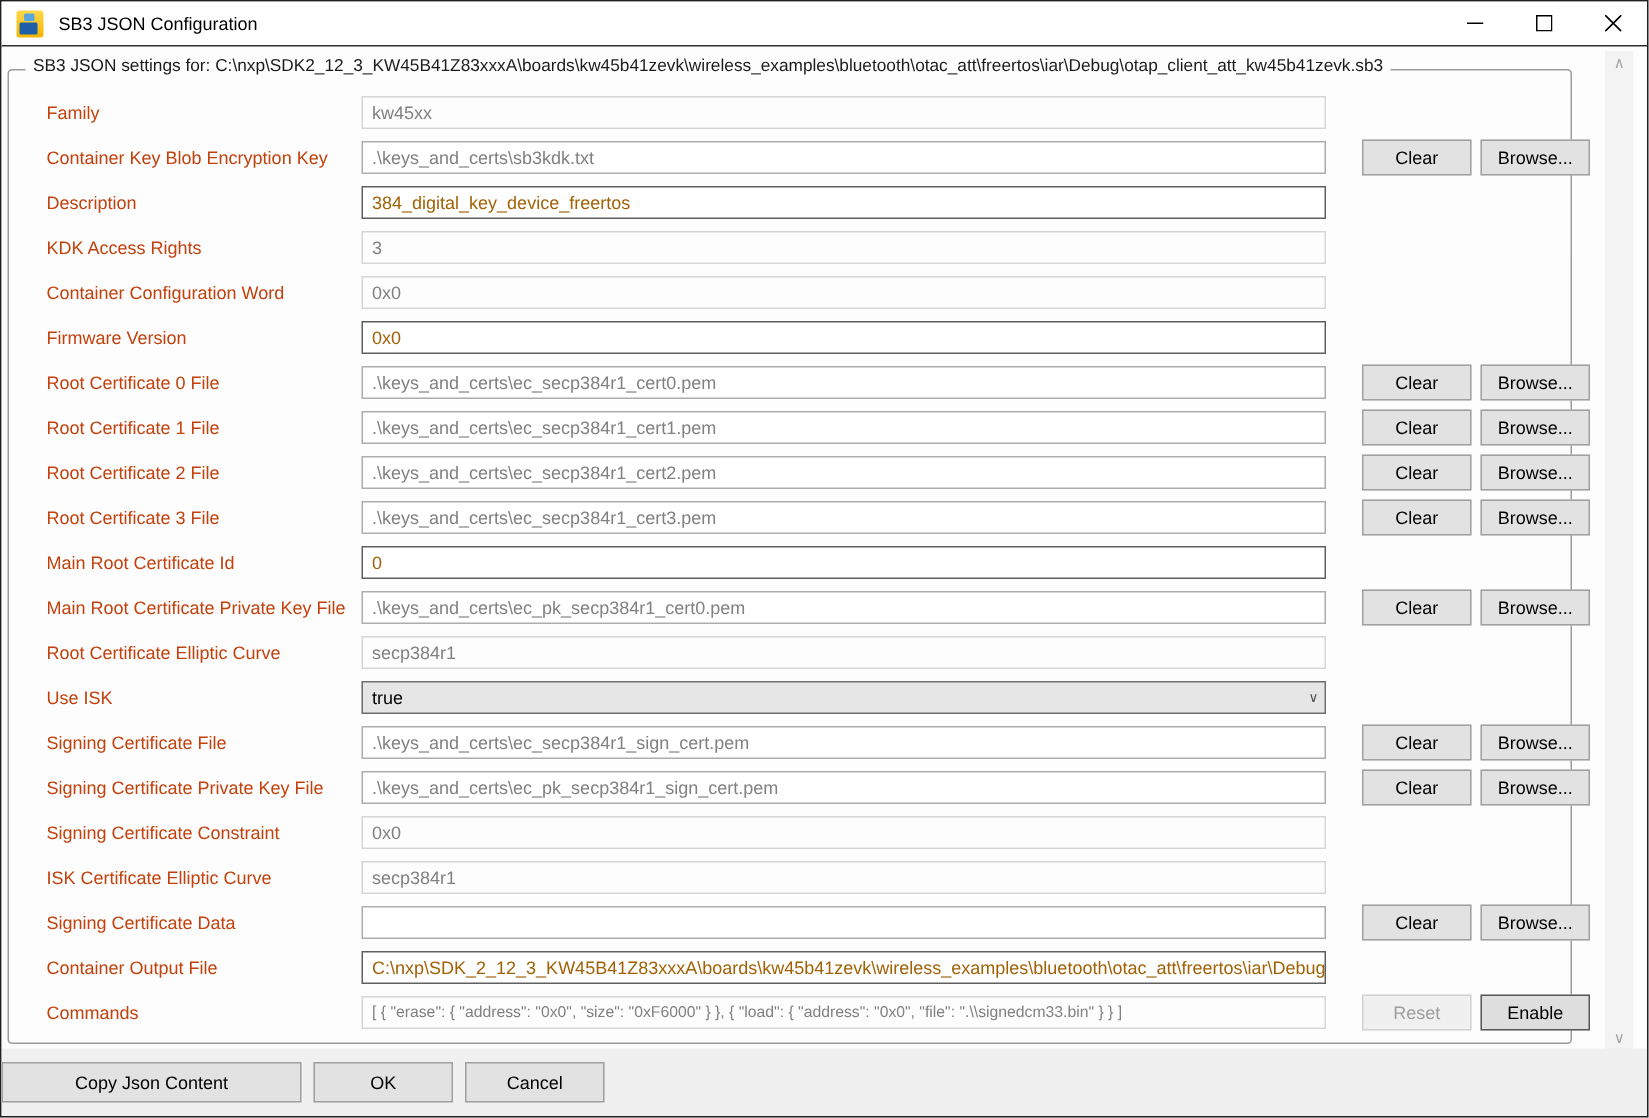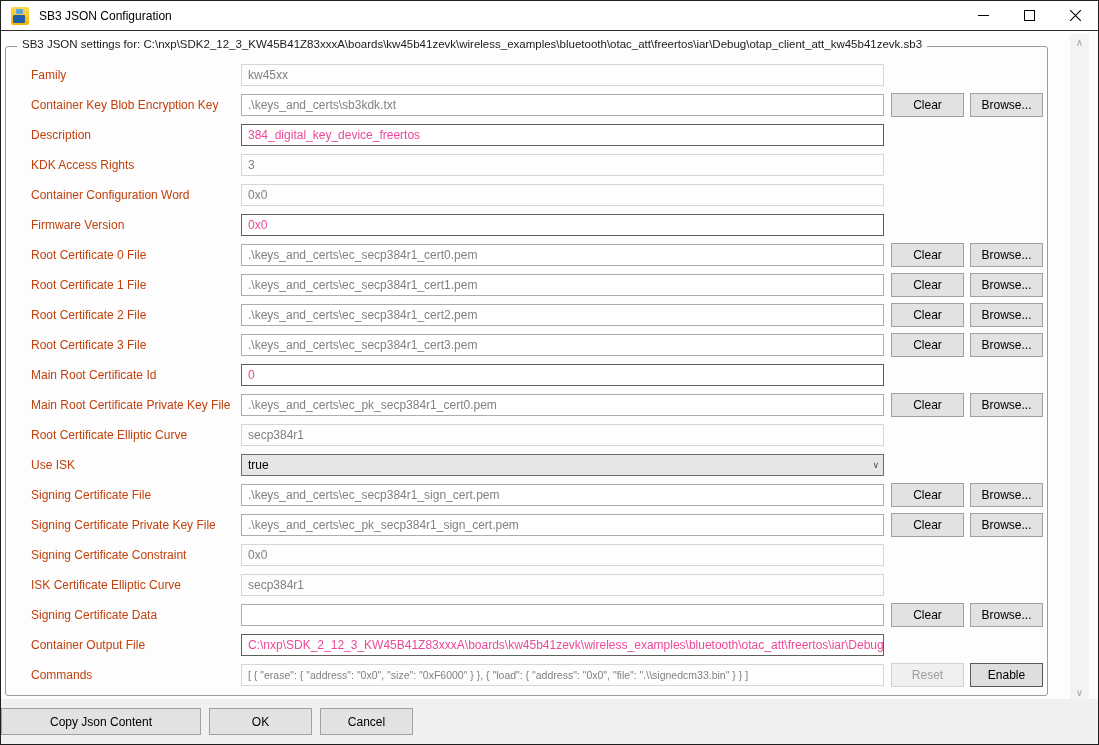--- a/index.html
+++ b/index.html
@@ -19,39 +19,39 @@
   .content{position:absolute;top:31px;left:0;right:0;bottom:45px;background:#fdfdfd}
   .groupbox{position:absolute;left:4px;top:14px;width:1043px;height:650px;border:1px solid #9c9c9c;border-radius:3px}
   .group-title{position:absolute;top:-9px;left:11px;background:#fdfdfd;padding:0 5px;font-size:11.5px;color:#1b1b1b;white-space:nowrap;max-width:1010px;overflow:hidden}
 
   .rows{position:absolute;top:13px;left:0;right:0}
   .row{display:flex;align-items:center;height:30px;padding-left:25px}
   .flabel{width:210px;font-size:12px;color:#c2410c;white-space:nowrap;flex:0 0 auto}
   .input{width:643px;height:22px;line-height:20px;border:1px solid #ababab;padding:0 6px;font-size:12px;white-space:pre;overflow:hidden;background:#fff;flex:0 0 auto}
   .input.disabled{border-color:#d6d6d6;color:#818181;background:#fdfdfd}
   .input.file{border-color:#adadad;color:#818181}
-  .input.editable{border-color:#5f5f5f;color:#ec4899}
+  .input.editable{border-color:#5f5f5f;color:#a16207}
   .input.combo{border-color:#6e6e6e;background:#e6e6e6;color:#000;display:flex;justify-content:space-between;align-items:center;padding-right:4px}
   .input.small{font-size:10.5px}
   .combo-arrow{font-size:9px;color:#4a4a4a;line-height:1}
 
-  .btns{display:flex;margin-left:7px;gap:6px}
+  .btns{display:flex;margin-left:24px;gap:6px}
   .btn{width:73px;height:24px;display:flex;align-items:center;justify-content:center;font-size:12px;background:#e2e2e2;border:1px solid #a0a0a0;color:#000;white-space:nowrap}
   .btn.disabled{color:#9d9d9d;background:#f0f0f0;border-color:#d2d2d2}
   .btn.emph{border-color:#585858;background:#dedede}
 
   
   .scrollbar{position:absolute;top:2px;right:9px;width:19px;height:668px;background:#f3f3f4;display:flex;flex-direction:column;justify-content:space-between;align-items:center;padding:4px 0}
   .scroll-chevron{font-size:10px;color:#a3a3a3;line-height:1}
 
   
   .bottombar{position:absolute;left:0;right:0;bottom:0;height:45px;background:#f0f0f0;display:flex;align-items:center;justify-content:flex-start;gap:8px;padding-right:9px}
   .btn.big{height:27px}
   .btn.copyjson{width:200px}
-  .btn.okbtn{width:103px}
+  .btn.okbtn{width:93px}
   .btn.cancelbtn{width:93px}
 </style>
 </head>
 <body>
 
 <div class="titlebar">
   <div class="app-icon">
       <div class="spark"></div>
       <div class="chip"></div>
     </div>

